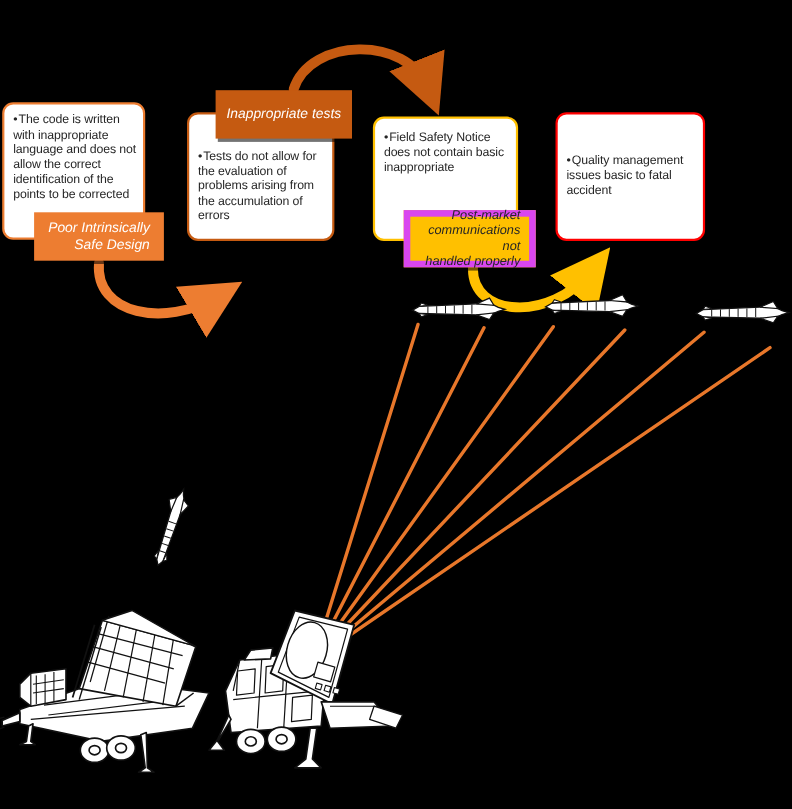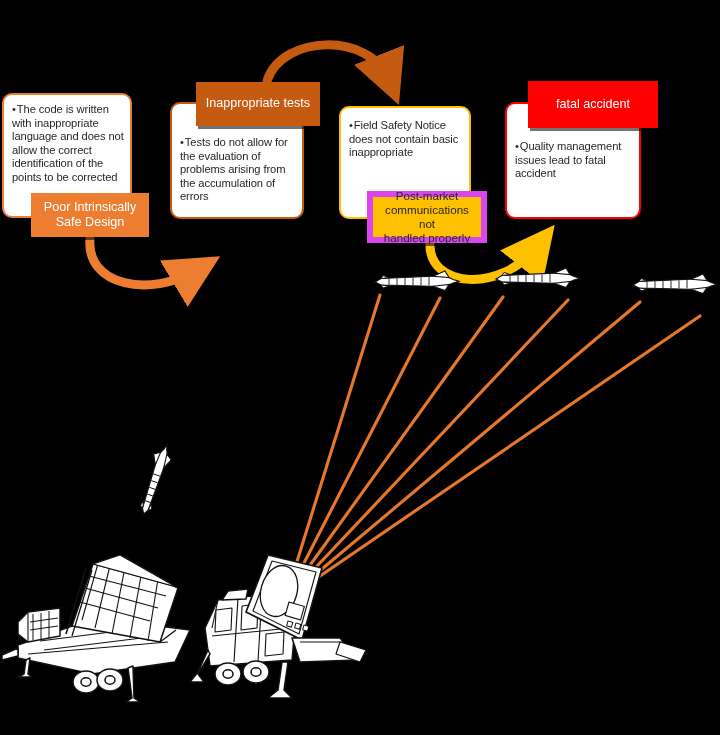--- a/index.html
+++ b/index.html
@@ -36,26 +36,27 @@
   .bullet-line{
     text-indent:-5px;
     padding-left:5px;
   }
 
   .tag{
     position:absolute;
     border-radius:0;
     box-sizing:border-box;
     display:flex;align-items:center;justify-content:center;
-    text-align:center;
+    text-align:right;
     font-size:12.6px;
     line-height:15.5px;
     padding:4px 8px;
     box-shadow:2px 3px 0px rgba(0,0,0,0.55);
     z-index:5;
+    font-style:italic;
   }
 
   
   #card1{left:2px;  top:57px;  width:130px; height:125px; border-color:#ED7D31;}
   #card2{left:170px;top:66px;  width:134px; height:117px; border-color:#C55A11;}
   #card3{left:339px;top:70px;  width:132px; height:113px; border-color:#FFC000;}
   #card4{left:505px;top:66px;  width:136px; height:117px; border-color:#FF0000;}
 
   
   #tag1{left:31px; top:157px; width:118px; height:44px; background:#ED7D31; color:#FFFFFF;}
@@ -126,21 +127,21 @@
       <div class="card-text" style="top:11px;">
         <div class="bullet-line"><span class="bul">•</span><span>Field Safety Notice</span></div>
         <div>does not contain basic</div>
         <div>inappropriate</div>
       </div>
     </div>
 
     <div class="card" id="card4">
       <div class="card-text" style="top:36px;">
         <div class="bullet-line"><span class="bul">•</span><span>Quality management</span></div>
-        <div>issues lead to fatal</div>
+        <div>issues basic to fatal</div>
         <div>accident</div>
       </div>
     </div>
 
     <div class="tag" id="tag1">
       <div>
         <div>Poor Intrinsically</div>
         <div>Safe Design</div>
       </div>
     </div>
@@ -152,25 +153,20 @@
     </div>
 
     <div class="tag" id="tag3" style="font-size:11.6px;line-height:14px;">
       <div>
         <div>Post-market</div>
         <div>communications not</div>
         <div>handled properly</div>
       </div>
     </div>
 
-    <div class="tag" id="tag4">
-      <div>
-        <div>fatal accident</div>
-      </div>
-    </div>
 
   </div>
 
   <div class="scene">
     <svg class="scene-svg" viewBox="0 0 720 485">
 
       <g stroke="#E8772A" stroke-width="3.1" stroke-linecap="round" fill="none">
         <line x1="285" y1="350" x2="380" y2="45"></line>
         <line x1="285" y1="350" x2="440" y2="48"></line>
         <line x1="285" y1="350" x2="503" y2="47"></line>

